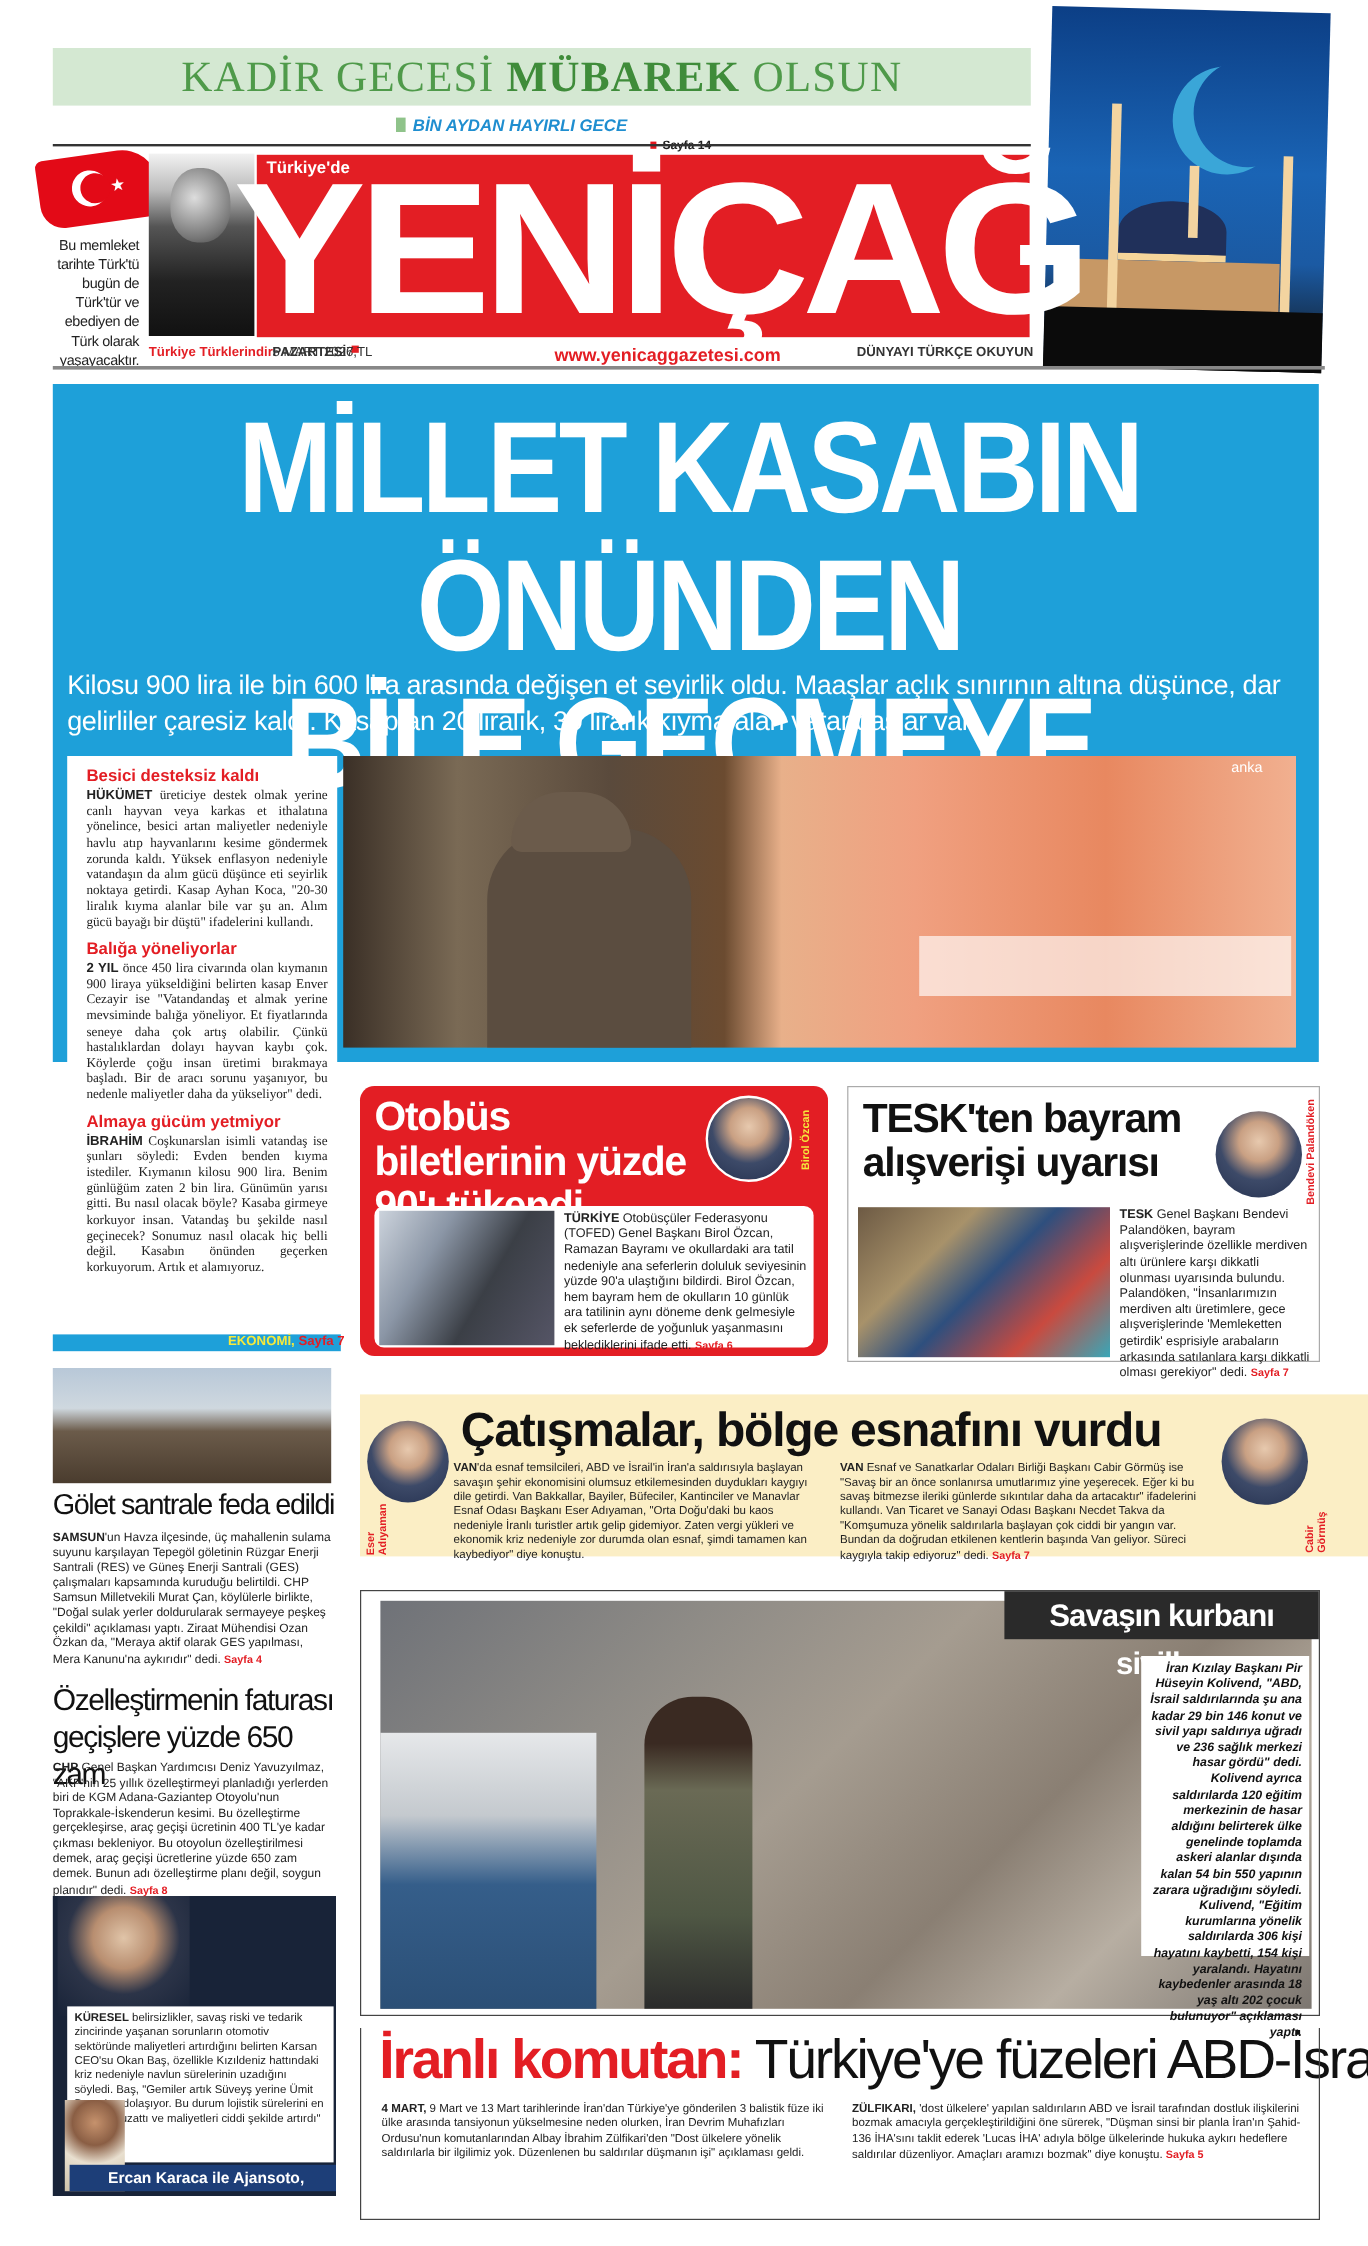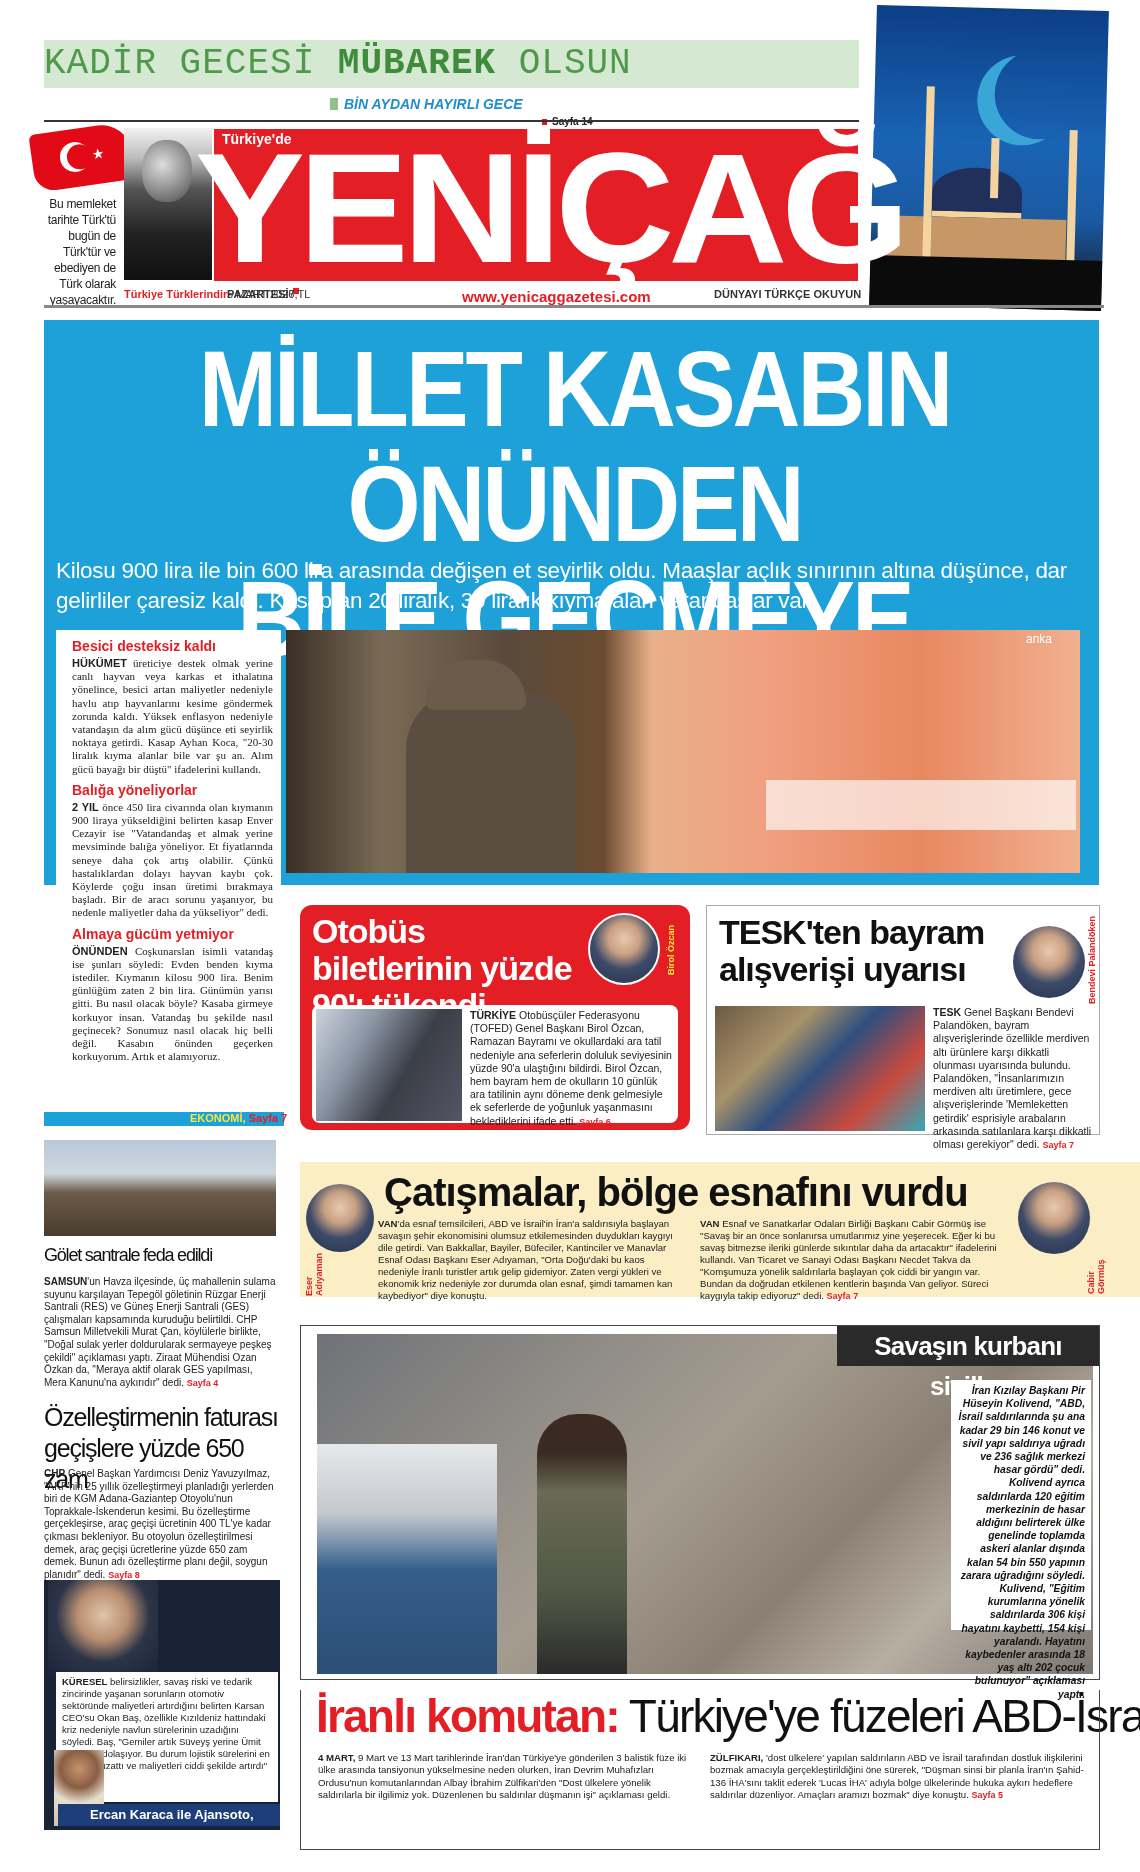--- a/index.html
+++ b/index.html
@@ -1,19 +1,19 @@
 <!DOCTYPE html>
 <html><head>
 <meta charset="utf-8">
 <style>
 *{box-sizing:border-box;margin:0;padding:0}
 body{width:1140px;height:1872px;background:#fff;font-family:"Liberation Sans",sans-serif;position:relative;overflow:hidden;color:#1a1a1a}
 .abs{position:absolute}
 
-.kadir{left:44px;top:40px;width:815px;height:48px;background:#d4e8d2;color:#4f9a4a;font-size:36px;line-height:48px;letter-spacing:1px;font-family:Liberation Mono, monospace}
+.kadir{left:44px;top:40px;width:815px;height:48px;background:#d4e8d2;color:#4f9a4a;font-size:36px;line-height:48px;text-align:center;letter-spacing:1px;font-family:Liberation Serif, serif}
 .kadir b{font-weight:700;color:#3f8c3a}
 .subline{left:330px;top:96px;font-size:14px;font-style:italic;font-weight:700;color:#1f8ed0}
 .subline .sq{display:inline-block;width:8px;height:12px;background:#8fc38a;margin-right:6px;vertical-align:-1px}
 .sayfa14{left:542px;top:116px;font-size:10px;font-weight:700;color:#222}
 .sayfa14 .rs{display:inline-block;width:5px;height:6px;background:#e3161d;margin-right:5px}
 .hr1{left:44px;top:120px;width:815px;height:2px;background:#333}
 
 .mosque{left:873px;top:8px;width:232px;height:300px;transform:rotate(1.5deg);background:linear-gradient(180deg,#0c3f86 0%,#1a64b5 45%,#1b5aa3 70%,#111 100%);overflow:hidden}
 .moon{left:120px;top:40px;width:90px;height:90px;border-radius:50%;box-shadow:-14px 12px 0 0 #3aa6d8;transform:rotate(20deg)}
 .dome{left:60px;top:160px;width:90px;height:50px;border-radius:50% 50% 0 0;background:#20305a;border-bottom:6px solid #f5d59a}
@@ -147,21 +147,21 @@
   <div class="cap"></div>
   <div class="tags"></div>
   <div class="anka">anka</div>
 </div>
 <div class="abs lcol">
   <div class="sec">Besici desteksiz kaldı</div>
   <p class="body-s"><b>HÜKÜMET</b><span> üreticiye destek olmak yerine canlı hayvan veya karkas et ithalatına yönelince, besici artan maliyetler nedeniyle havlu atıp hayvanlarını kesime göndermek zorunda kaldı. Yüksek enflasyon nedeniyle vatandaşın da alım gücü düşünce eti seyirlik noktaya getirdi. Kasap Ayhan Koca, "20-30 liralık kıyma alanlar bile var şu an. Alım gücü bayağı bir düştü" ifadelerini kullandı.</span></p>
   <div class="sec" style="margin-top:6px">Balığa yöneliyorlar</div>
   <p class="body-s"><b>2 YIL</b><span> önce 450 lira civarında olan kıymanın 900 liraya yükseldiğini belirten kasap Enver Cezayir ise "Vatandandaş et almak yerine mevsiminde balığa yöneliyor. Et fiyatlarında seneye daha çok artış olabilir. Çünkü hastalıklardan dolayı hayvan kaybı çok. Köylerde çoğu insan üretimi bırakmaya başladı. Bir de aracı sorunu yaşanıyor, bu nedenle maliyetler daha da yükseliyor" dedi.</span></p>
   <div class="sec" style="margin-top:6px">Almaya gücüm yetmiyor</div>
-  <p class="body-s"><b>ÖNÜNDEN</b><span> Coşkunarslan isimli vatandaş ise şunları söyledi: Evden benden kıyma istediler. Kıymanın kilosu 900 lira. Benim günlüğüm zaten 2 bin lira. Günümün yarısı gitti. Bu nasıl olacak böyle? Kasaba girmeye korkuyor insan. Vatandaş bu şekilde nasıl geçinecek? Sonumuz nasıl olacak hiç belli değil. Kasabın önünden geçerken korkuyorum. Artık et alamıyoruz.</span></p>
+  <p class="body-s"><b>İBRAHİM</b><span> Coşkunarslan isimli vatandaş ise şunları söyledi: Evden benden kıyma istediler. Kıymanın kilosu 900 lira. Benim günlüğüm zaten 2 bin lira. Günümün yarısı gitti. Bu nasıl olacak böyle? Kasaba girmeye korkuyor insan. Vatandaş bu şekilde nasıl geçinecek? Sonumuz nasıl olacak hiç belli değil. Kasabın önünden geçerken korkuyorum. Artık et alamıyoruz.</span></p>
 </div>
 <div class="abs bluefoot"></div>
 <div class="abs ekon"><span>EKONOMİ,</span> <span class="rs">Sayfa 7</span></div>
 
 <div class="abs otobus">
   <h2 style="width:260px">Otobüs biletlerinin yüzde 90'ı tükendi</h2>
   <div class="avatar" style="position:absolute;left:288px;top:8px;width:72px;height:72px;border:2px solid #fff"></div>
   <div class="capname" style="position:absolute;left:366px;top:20px;color:#f5e83c">Birol Özcan</div>
   <div class="inner">
     <div class="busimg"></div>
@@ -181,21 +181,21 @@
   <h2>Çatışmalar, bölge esnafını vurdu</h2>
   <div class="avatar" style="position:absolute;left:6px;top:22px;width:68px;height:68px"></div>
   <div class="capname" style="position:absolute;left:4px;top:94px;height:40px">Eser Adıyaman</div>
   <p class="ptext" style="left:78px;top:56px;width:310px;font-size:9.6px;line-height:12px"><b>VAN</b><span>'da esnaf temsilcileri, ABD ve İsrail'in İran'a saldırısıyla başlayan savaşın şehir ekonomisini olumsuz etkilemesinden duydukları kaygıyı dile getirdi. Van Bakkallar, Bayiler, Büfeciler, Kantinciler ve Manavlar Esnaf Odası Başkanı Eser Adıyaman, "Orta Doğu'daki bu kaos nedeniyle İranlı turistler artık gelip gidemiyor. Zaten vergi yükleri ve ekonomik kriz nedeniyle zor durumda olan esnaf, şimdi tamamen kan kaybediyor" diye konuştu.</span></p>
   <p class="ptext" style="left:400px;top:56px;width:312px;font-size:9.6px;line-height:12px"><b>VAN</b><span> Esnaf ve Sanatkarlar Odaları Birliği Başkanı Cabir Görmüş ise "Savaş bir an önce sonlanırsa umutlarımız yine yeşerecek. Eğer ki bu savaş bitmezse ileriki günlerde sıkıntılar daha da artacaktır" ifadelerini kullandı. Van Ticaret ve Sanayi Odası Başkanı Necdet Takva da "Komşumuza yönelik saldırılarla başlayan çok ciddi bir yangın var. Bundan da doğrudan etkilenen kentlerin başında Van geliyor. Süreci kaygıyla takip ediyoruz" dedi.</span> <span class="sy">Sayfa 7</span></p>
   <div class="avatar" style="position:absolute;left:718px;top:20px;width:72px;height:72px"></div>
   <div class="capname" style="position:absolute;left:786px;top:96px;height:36px">Cabir Görmüş</div>
 </div>
 
 <div class="abs goletimg"></div>
-<div class="abs h-cond" style="left:44px;top:1240px;width:240px;font-size:18px;line-height:30px">Gölet santrale feda edildi</div>
+<div class="abs h-cond" style="left:44px;top:1240px;width:240px;font-size:24px;line-height:30px">Gölet santrale feda edildi</div>
 <p class="abs smallsans" style="left:44px;top:1276px;width:232px"><b>SAMSUN</b><span>'un Havza ilçesinde, üç mahallenin sulama suyunu karşılayan Tepegöl göletinin Rüzgar Enerji Santrali (RES) ve Güneş Enerji Santrali (GES) çalışmaları kapsamında kuruduğu belirtildi. CHP Samsun Milletvekili Murat Çan, köylülerle birlikte, "Doğal sulak yerler doldurularak sermayeye peşkeş çekildi" açıklaması yaptı. Ziraat Mühendisi Ozan Özkan da, "Meraya aktif olarak GES yapılması, Mera Kanunu'na aykırıdır" dedi.</span> <span class="sy">Sayfa 4</span></p>
 
 <div class="abs h-cond" style="left:44px;top:1402px;width:240px;font-size:25px;line-height:31px">Özelleştirmenin faturası geçişlere yüzde 650 zam</div>
 <p class="abs smallsans" style="left:44px;top:1468px;width:236px"><b>CHP</b><span> Genel Başkan Yardımcısı Deniz Yavuzyılmaz, "AKP'nin 25 yıllık özelleştirmeyi planladığı yerlerden biri de KGM Adana-Gaziantep Otoyolu'nun Toprakkale-İskenderun kesimi. Bu özelleştirme gerçekleşirse, araç geçişi ücretinin 400 TL'ye kadar çıkması bekleniyor. Bu otoyolun özelleştirilmesi demek, araç geçişi ücretlerine yüzde 650 zam demek. Bunun adı özelleştirme planı değil, soygun planıdır" dedi.</span> <span class="sy">Sayfa 8</span></p>
 
 <div class="abs basbox">
   <div class="ph"></div>
   <div class="wb">
     <p class="ptext" style="left:6px;top:4px;width:210px;font-size:9.5px;line-height:12px"><b>KÜRESEL</b><span> belirsizlikler, savaş riski ve tedarik zincirinde yaşanan sorunların otomotiv sektöründe maliyetleri artırdığını belirten Karsan CEO'su Okan Baş, özellikle Kızıldeniz hattındaki kriz nedeniyle navlun sürelerinin uzadığını söyledi. Baş, "Gemiler artık Süveyş yerine Ümit Burnu'nu dolaşıyor. Bu durum lojistik sürelerini en az bir ay uzattı ve maliyetleri ciddi şekilde artırdı" dedi.</span></p>
   </div>

